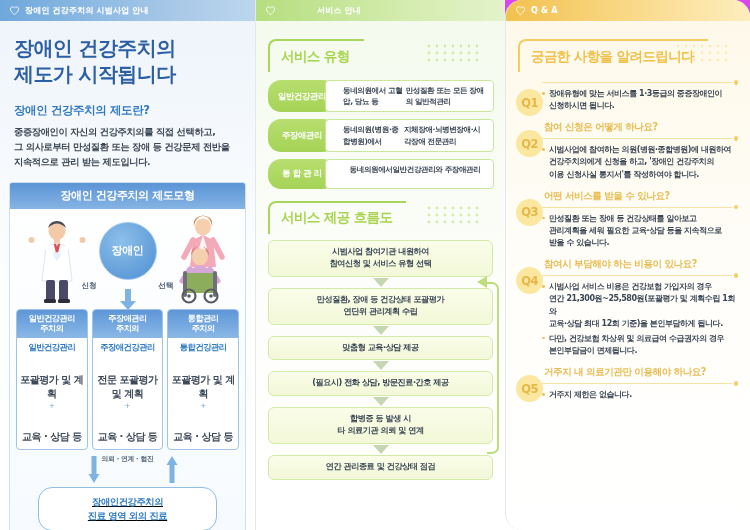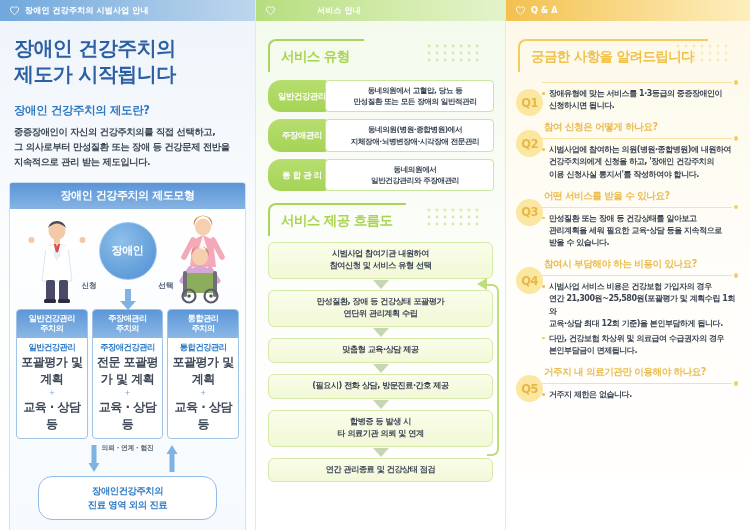--- a/index.html
+++ b/index.html
@@ -21,21 +21,21 @@
   }
 
   
   .panel {
     position: relative;
     height: 530px;
     overflow: hidden;
   }
   .panel-left   { width: 255px; background: linear-gradient(#eef4fb 0%, #fdfefe 55%, #ffffff 100%); }
   .panel-mid    { width: 250px; background: linear-gradient(#f3faec 0%, #fdfefb 55%, #ffffff 100%); border-left: 1px solid #e4e8ec; }
-  .panel-right  { width: 245px; background: linear-gradient(#fdf8e8 0%, #fffefa 55%, #ffffff 100%); border-left: 1px solid #e4e8ec; }
+  .panel-right  { width: 245px; background: linear-gradient(#fdf8e8 0%, #fffefa 55%, #ffffff 100%); border-left: 1px solid #e4e8ec; border-radius: 17px; }
 
   
   .ribbon {
     position: relative;
     height: 21px;
     display: flex;
     align-items: center;
     padding-left: 9px;
     gap: 5px;
   }
@@ -173,22 +173,22 @@
     padding: 4px 2px 5px;
     text-align: center;
   }
   .cb-title {
     font-size: 8.4px;
     font-weight: bold;
     color: #2f7bc3;
     letter-spacing: -0.6px;
   }
   .cb-line {
-    margin-top: 1px;
-    font-size: 12px;
+    margin-top: 20px;
+    font-size: 10px;
     color: #3f4a58;
     font-weight: bold;
     letter-spacing: -0.5px;
   }
   .cb-plus {
     color: #6aa6de;
     font-size: 7px;
     line-height: 1;
     margin: 2px 0;
   }
@@ -211,20 +211,21 @@
   .arr-dn { position: absolute; left: 72px; top: 3px; }
   .arr-up { position: absolute; left: 150px; top: 3px; }
 
   .outer-box {
     margin: 0 22px 4px;
     border: 1.4px solid #8fbde6;
     border-radius: 14px;
     background: #ffffff;
     text-align: center;
     padding: 7px 4px 8px;
+    text-decoration: underline;
   }
   .outer-box div {
     font-size: 9.4px;
     font-weight: bold;
     color: #2f7bc3;
     line-height: 1.45;
     letter-spacing: -0.5px;
   }
 
   
@@ -284,23 +285,22 @@
     text-align: center;
   }
   .svc-desc {
     flex: 1;
     margin-left: -11px;
     border: 1.3px solid #cbe79a;
     border-radius: 4px;
     background: #ffffff;
     padding: 4px 6px 4px 17px;
     display: flex;
-    flex-direction: column;
+    flex-direction: row;
     justify-content: center;
-    align-items: center;
   }
   .svc-desc span {
     display: block;
     font-size: 7.6px;
     font-weight: bold;
     color: #3b4654;
     line-height: 1.48;
     letter-spacing: -0.45px;
   }
 

